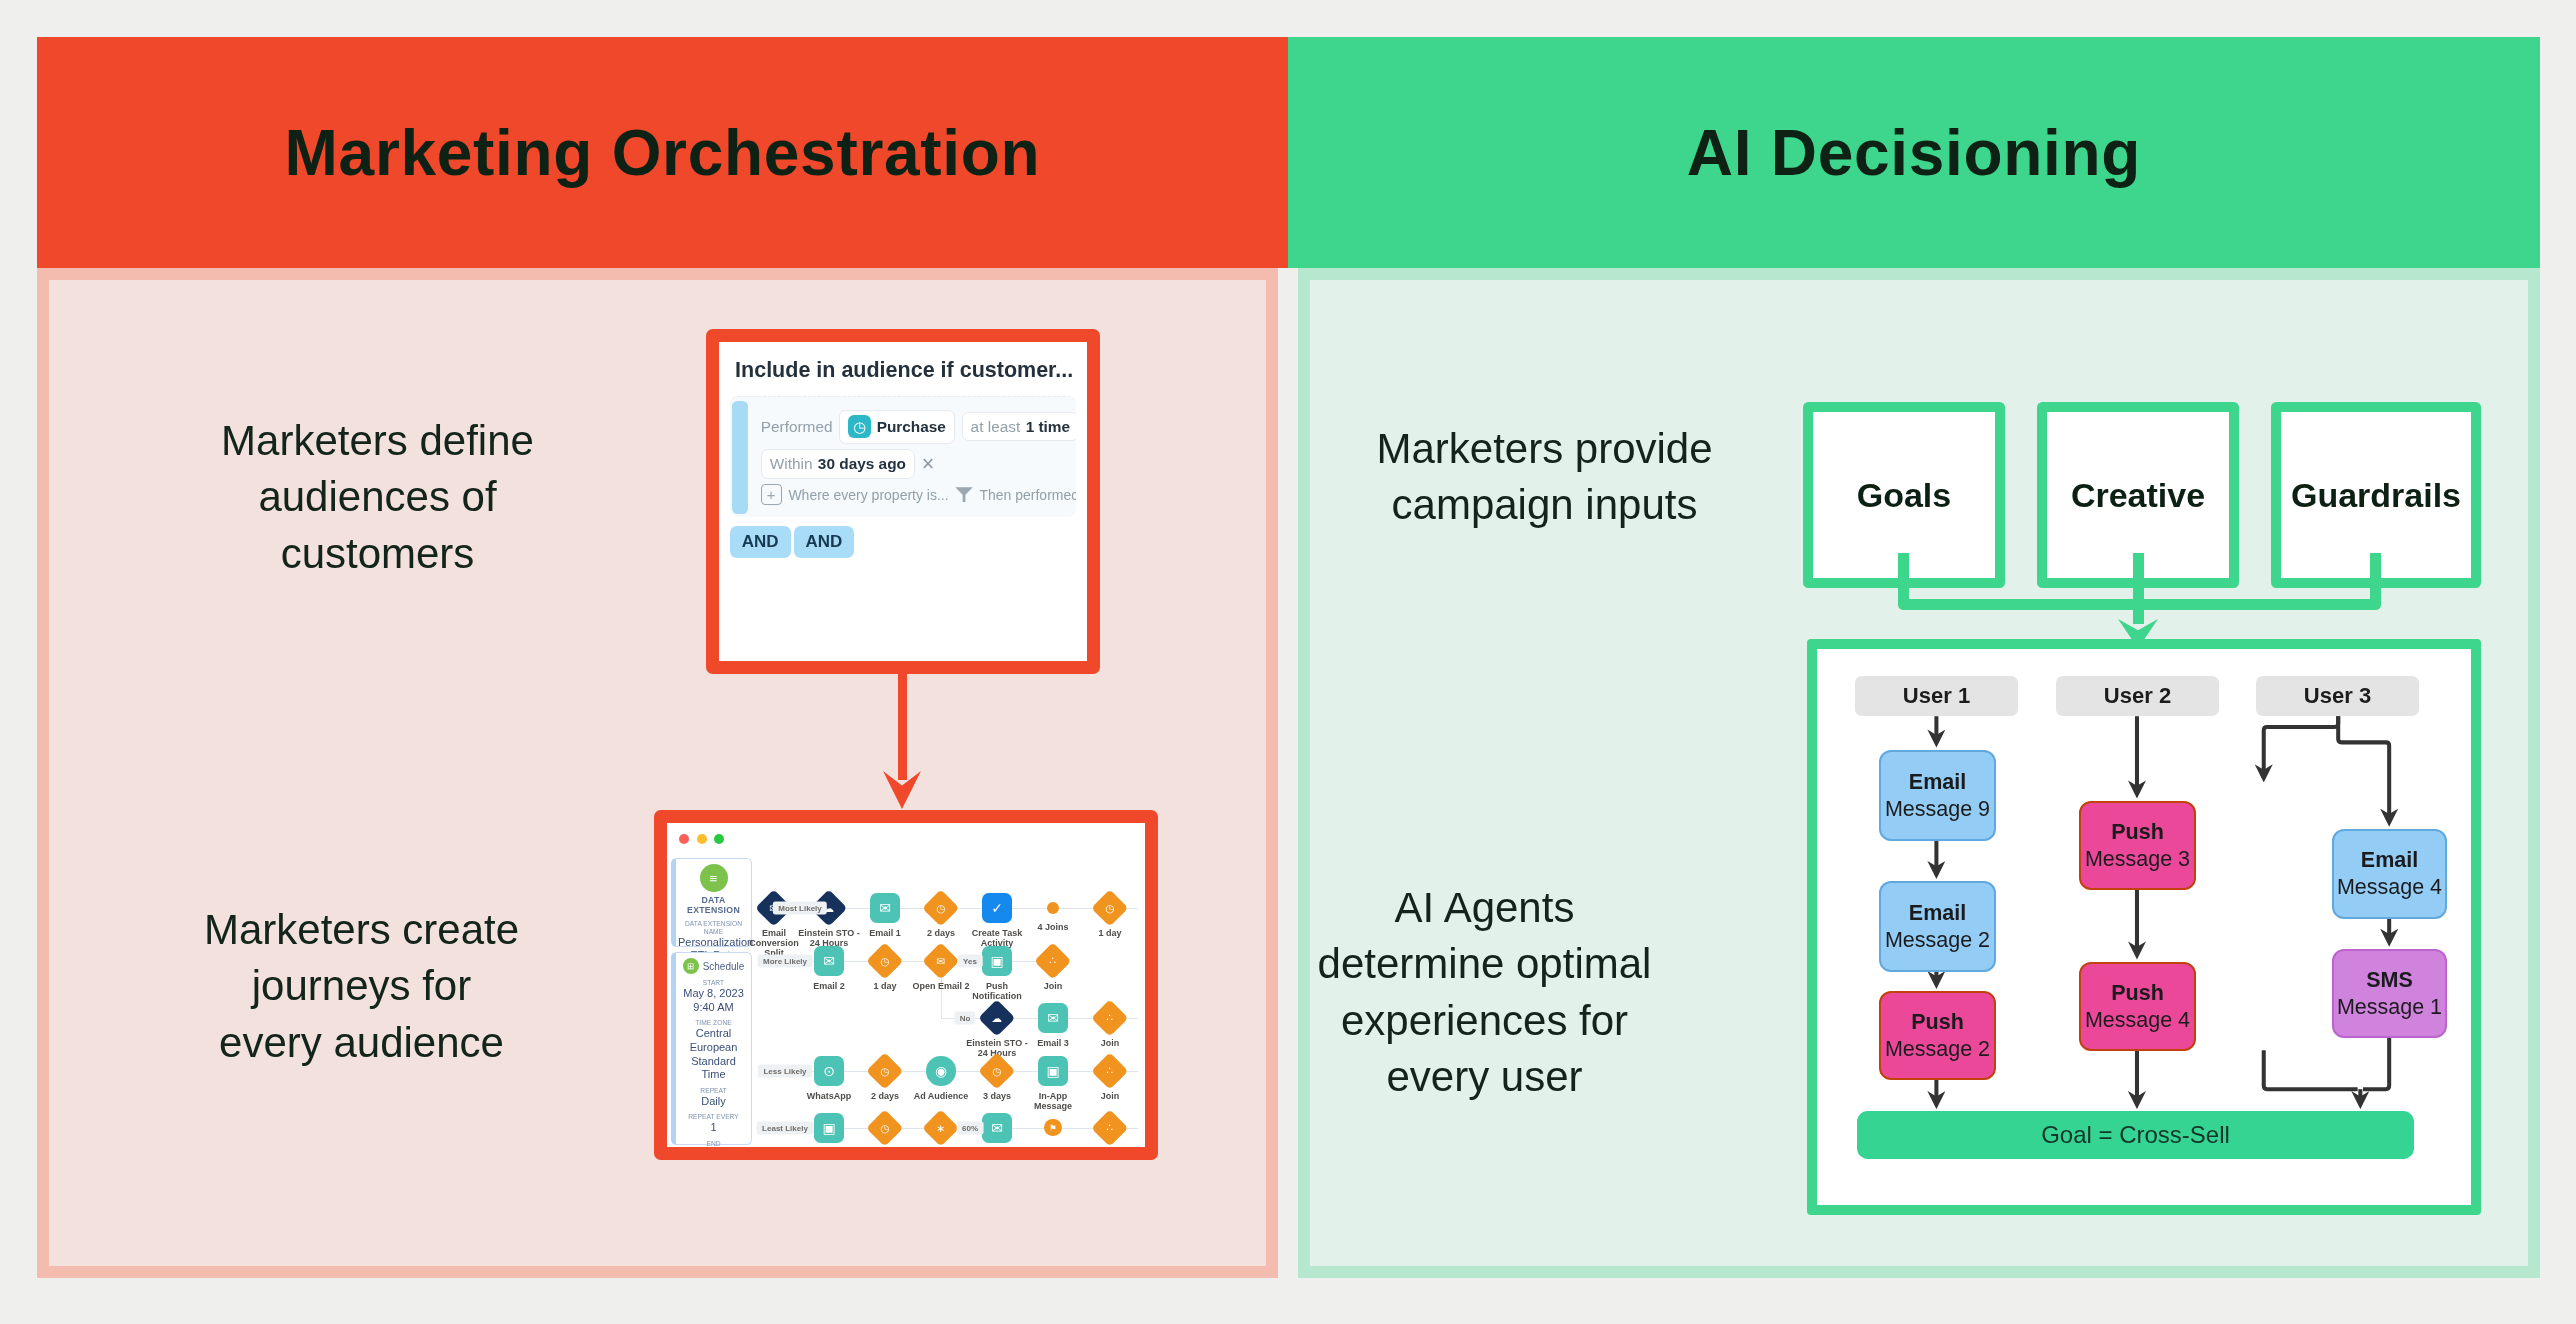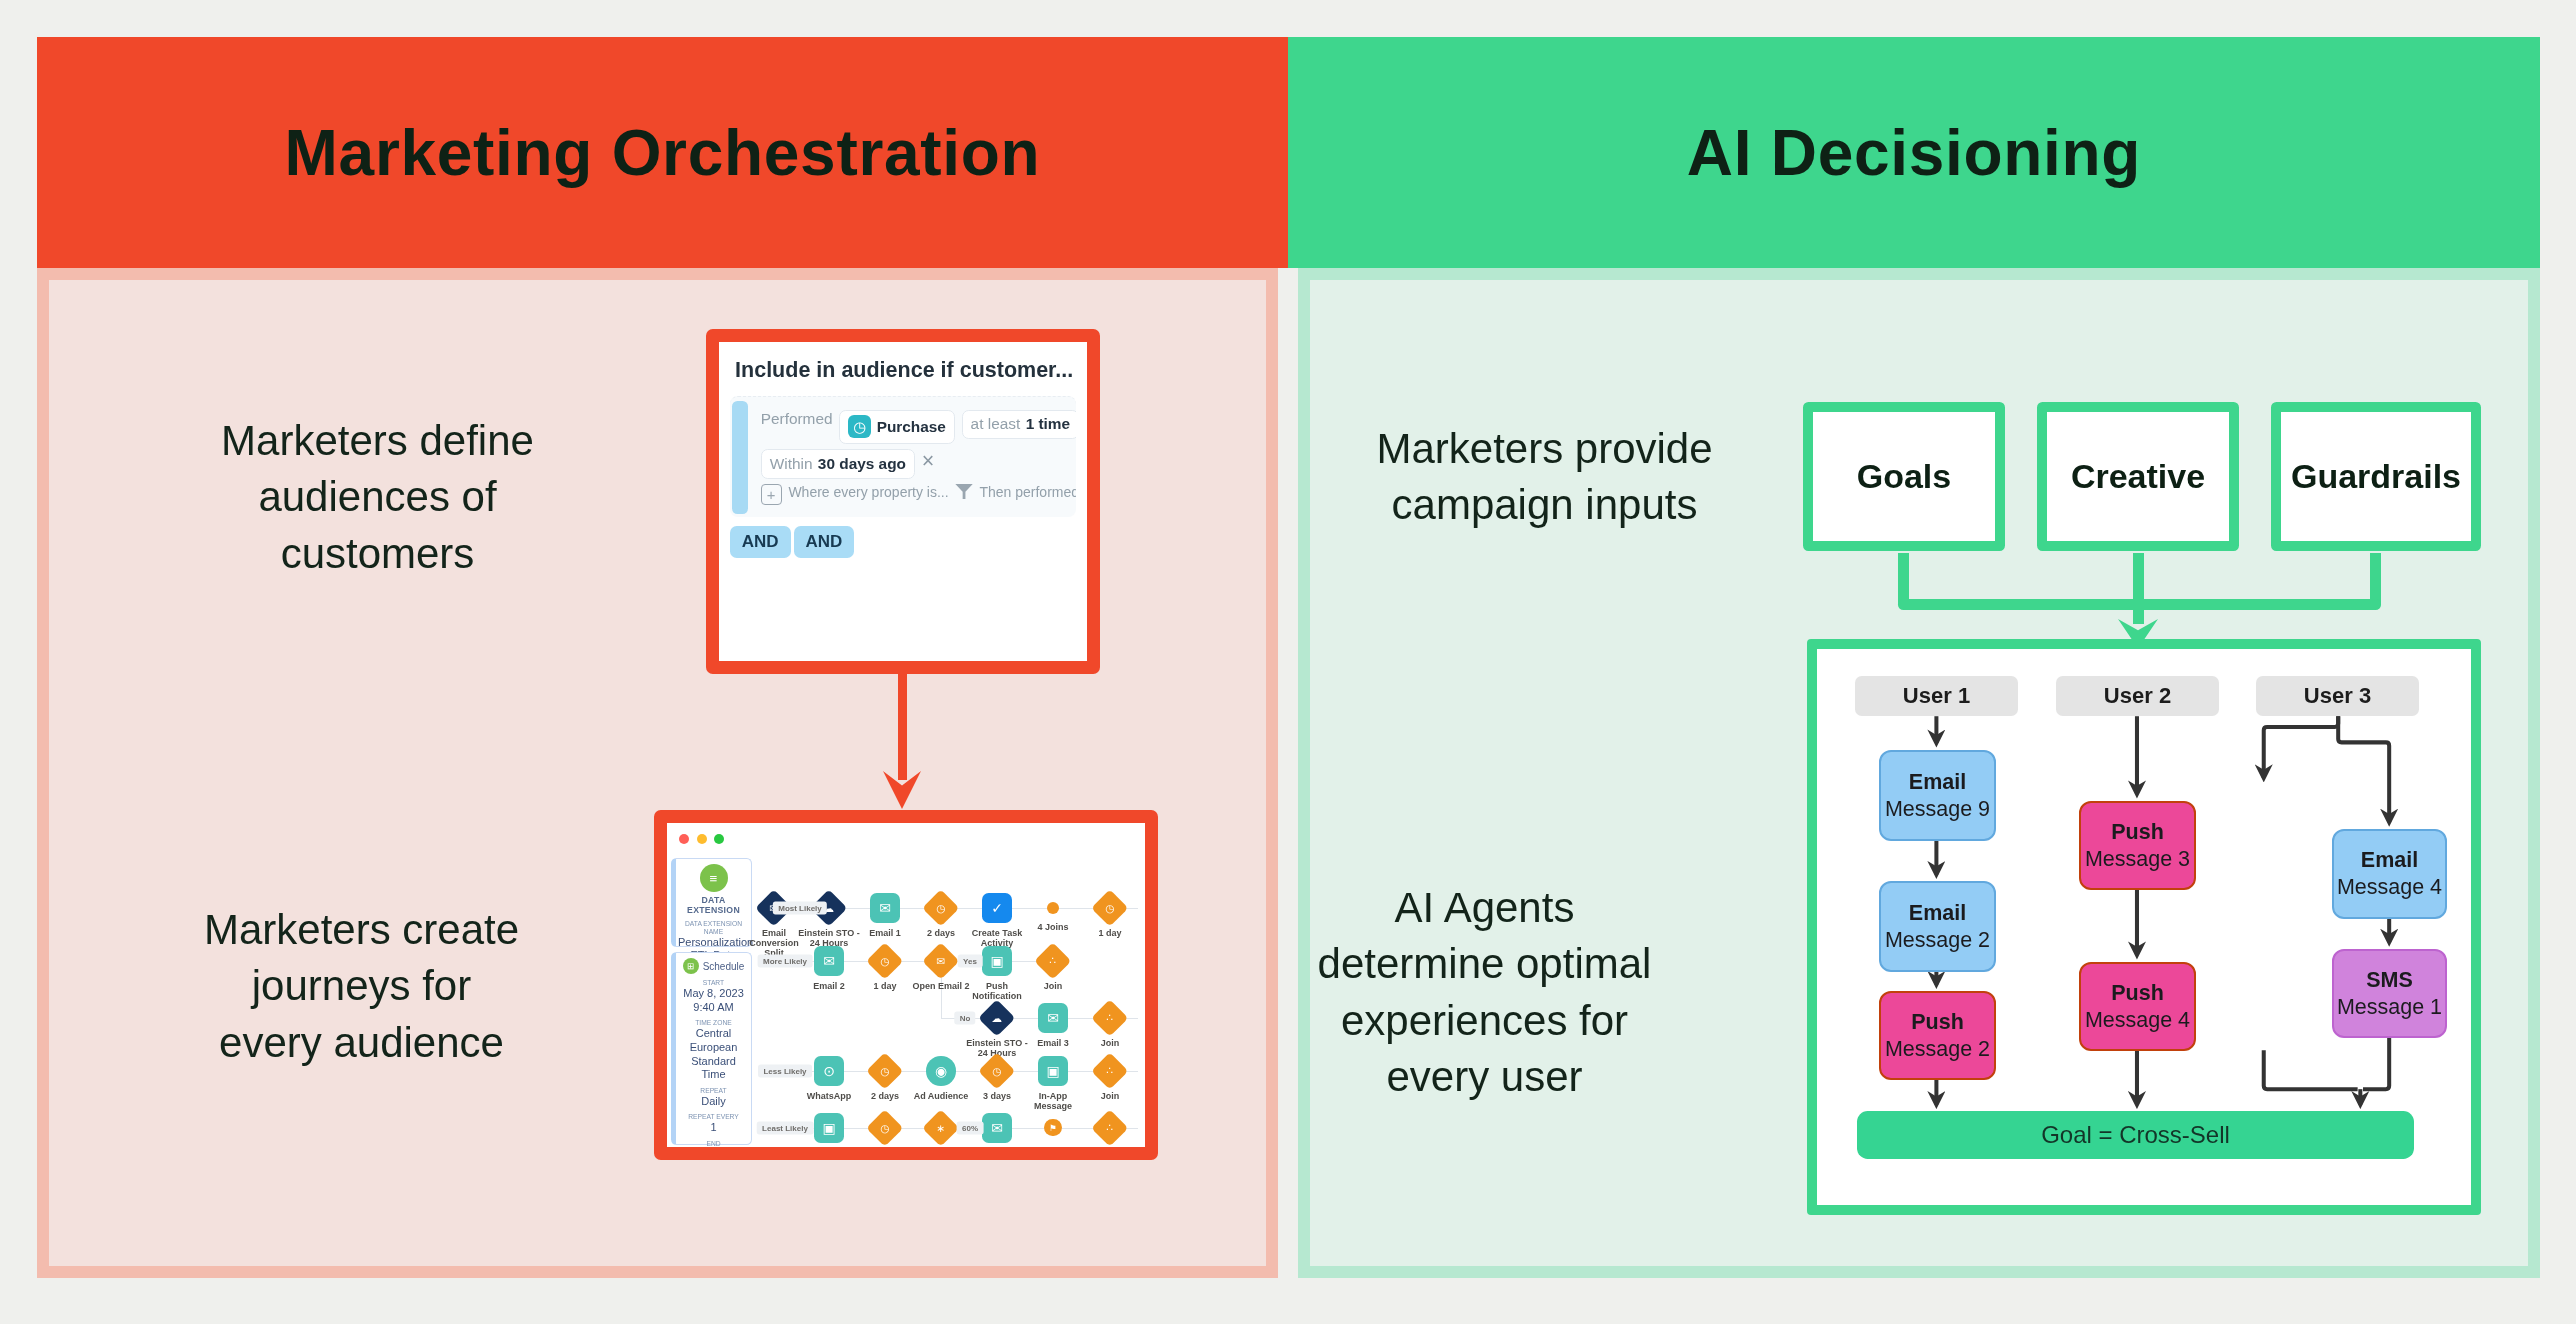--- a/index.html
+++ b/index.html
@@ -10,21 +10,21 @@
   .hdr-right{left:1288px;width:1252px;background:#3ed68d}
   .panel{position:absolute;top:268px;height:1010px;box-sizing:border-box}
   .panel-left{left:37px;width:1241px;background:#f3e1dd;border:12px solid #f3bcae}
   .panel-right{left:1298px;width:1242px;background:#e2f1e9;border:12px solid #b6e8d0}
   .bigtext{position:absolute;font-size:42px;line-height:1.34;color:#13241a;text-align:center;white-space:pre-line}
   
   .aud{position:absolute;left:706px;top:329px;width:394px;height:345px;background:#fff;border:13.4px solid #f0482a;border-radius:6.7px;box-sizing:border-box;overflow:hidden;padding:13.4px 10.7px}
   .aud-title{font-size:21.5px;font-weight:700;color:#24313c;margin:2.7px 0 13.4px 5.4px}
   .aud-row{position:relative;background:#f7fafc;border-radius:8px;padding:6.7px 4px 6.7px 31px;margin-bottom:8px;border-top:1.3px dashed #e8edf2;overflow:hidden}
   .aud-bar{position:absolute;left:2.7px;top:3.4px;bottom:3.4px;width:16px;background:#a7daf4;border-radius:5.4px}
-  .aud-line{display:flex;align-items:flex-start;gap:6.7px;margin:5.4px 0;white-space:nowrap}
+  .aud-line{display:flex;align-items:center;gap:6.7px;margin:5.4px 0;white-space:nowrap}
   .glabel{color:#93a0aa;font-size:15.4px}
   .chip{display:inline-flex;align-items:center;gap:5.4px;background:#fff;border:1.3px solid #e3e9ef;border-radius:6.7px;padding:4.7px 8px;font-size:15.4px;color:#93a0aa;white-space:nowrap}
   .chip b{color:#243240;font-weight:700}
   .mini{width:23px;height:23px;border-radius:6px;display:inline-flex;align-items:center;justify-content:center;color:#fff;font-size:14.8px;flex:none}
   .mini.teal{background:#2cb8c6}
   .mini.purple{background:#a678f2}
   .ring{width:10.7px;height:10.7px;border:2px solid #fff;border-radius:50%}
   .xclose{color:#8b98a3;font-size:21.5px;font-weight:400}
   .pbox{width:19px;height:19px;border:1.3px solid #9aa6b0;border-radius:4px;display:inline-flex;align-items:center;justify-content:center;color:#9aa6b0;font-size:14.8px;flex:none}
   .funnel{width:17.4px;height:14.8px;background:#9aa6b0;clip-path:polygon(0 0,100% 0,58% 52%,58% 100%,42% 100%,42% 52%);flex:none}
@@ -49,21 +49,21 @@
   .sq{border-radius:6.7px}
   .cir{border-radius:50%}
   .dia{transform:rotate(45deg) scale(.88);border-radius:5.4px}
   .dia span{transform:rotate(-45deg);font-size:12px}
   .teal{background:#4cc3b5}.navy{background:#16325c}.blue{background:#1589ee}.orangebg{background:#f0941f}
   .dotn{width:12px;height:12px;border-radius:50%;background:#f0941f;margin:8.7px auto}
   .dotf{width:17.4px;height:17.4px;border-radius:50%;background:#f0941f;margin:6px auto;display:flex;align-items:center;justify-content:center;color:#fff;font-size:8.7px}
   .jlab{font-size:9px;line-height:1.12;color:#4f4d4a;margin-top:5.4px;font-weight:700}
   .bchip{position:absolute;transform:translate(-50%,-50%);background:#eef1f4;color:#6f6d6a;font-size:8px;padding:2px 5.4px;border-radius:2.7px;font-weight:700;z-index:2;white-space:nowrap}
   
-  .inbox{position:absolute;top:402px;height:149px;background:#fff;border:10.7px solid #3ed68d;border-radius:5.4px;box-sizing:border-box;display:flex;align-items:center;justify-content:center;font-size:34px;font-weight:700;color:#0d2014}
+  .inbox{position:absolute;top:402px;height:186px;background:#fff;border:10.7px solid #3ed68d;border-radius:5.4px;box-sizing:border-box;display:flex;align-items:center;justify-content:center;font-size:34px;font-weight:700;color:#0d2014}
   .gseg{position:absolute;background:#3ed68d}
   .gchev{position:absolute;left:2118px;top:619px;width:40px;height:29.5px;background:#3ed68d;clip-path:polygon(0 0,50% 38%,100% 0,50% 100%)}
   .flowbox{position:absolute;left:1807px;top:639px;width:674px;height:576px;background:#fff;border:10.7px solid #3ed68d;border-radius:4px;box-sizing:border-box}
   .uchip{position:absolute;width:163px;height:40px;background:#e4e4e4;border-radius:6.7px;display:flex;align-items:center;justify-content:center;font-weight:700;font-size:22px;color:#1c1c1c}
   .fnode{position:absolute;border-radius:12px;display:flex;flex-direction:column;align-items:center;justify-content:center;font-size:21.5px;line-height:1.25;color:#1b1b1e;box-sizing:border-box;text-align:center}
   .fnode b{font-weight:700}
   .fblue{background:#93ccf5;border:2px solid #61a8de}
   .fyellow{background:#ec4899;border:2px solid #c2410c}
   .fpurple{background:#9b84ee;border:2px solid #8a70e0}
   .fpink{background:#d083dc;border:2px solid #bd63cf}

